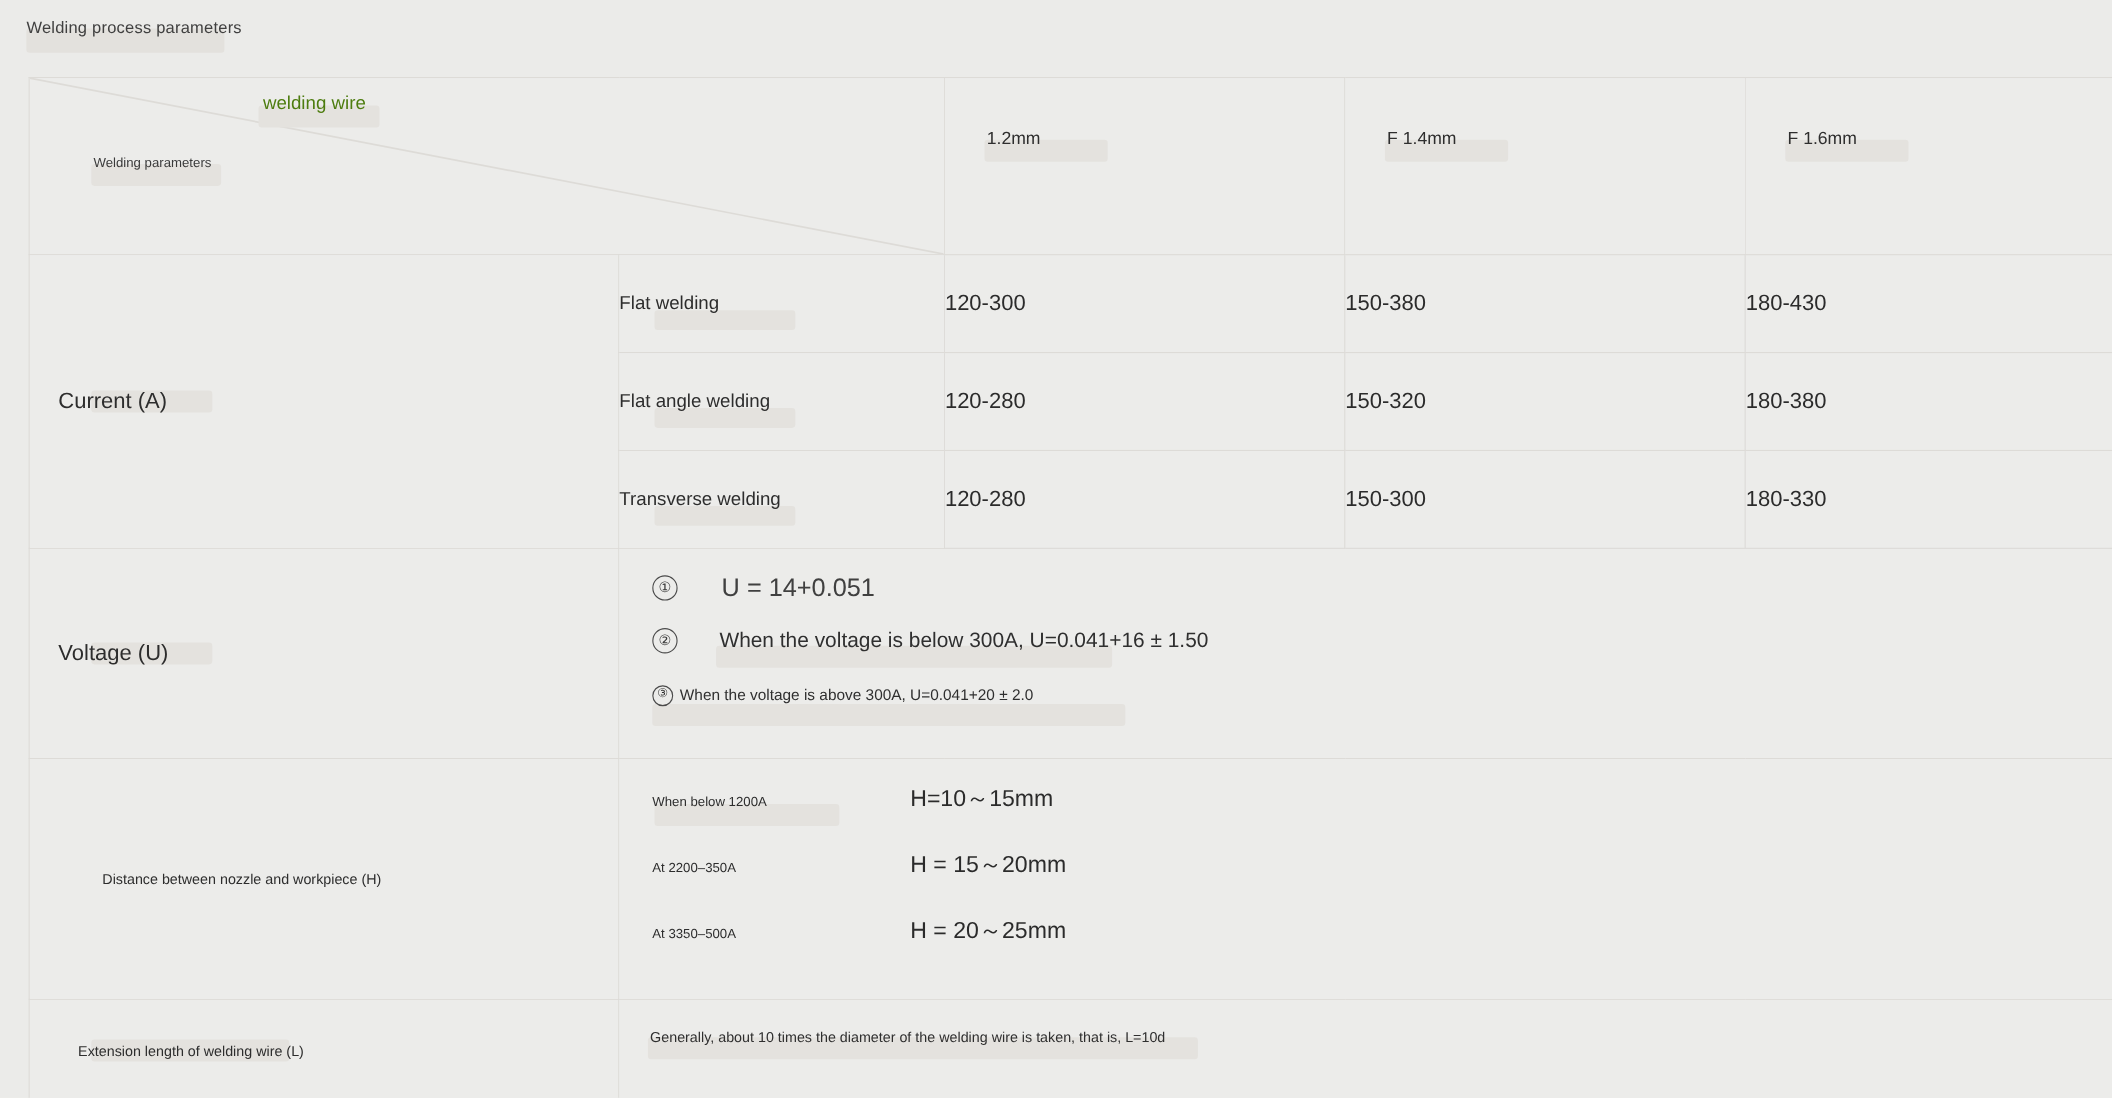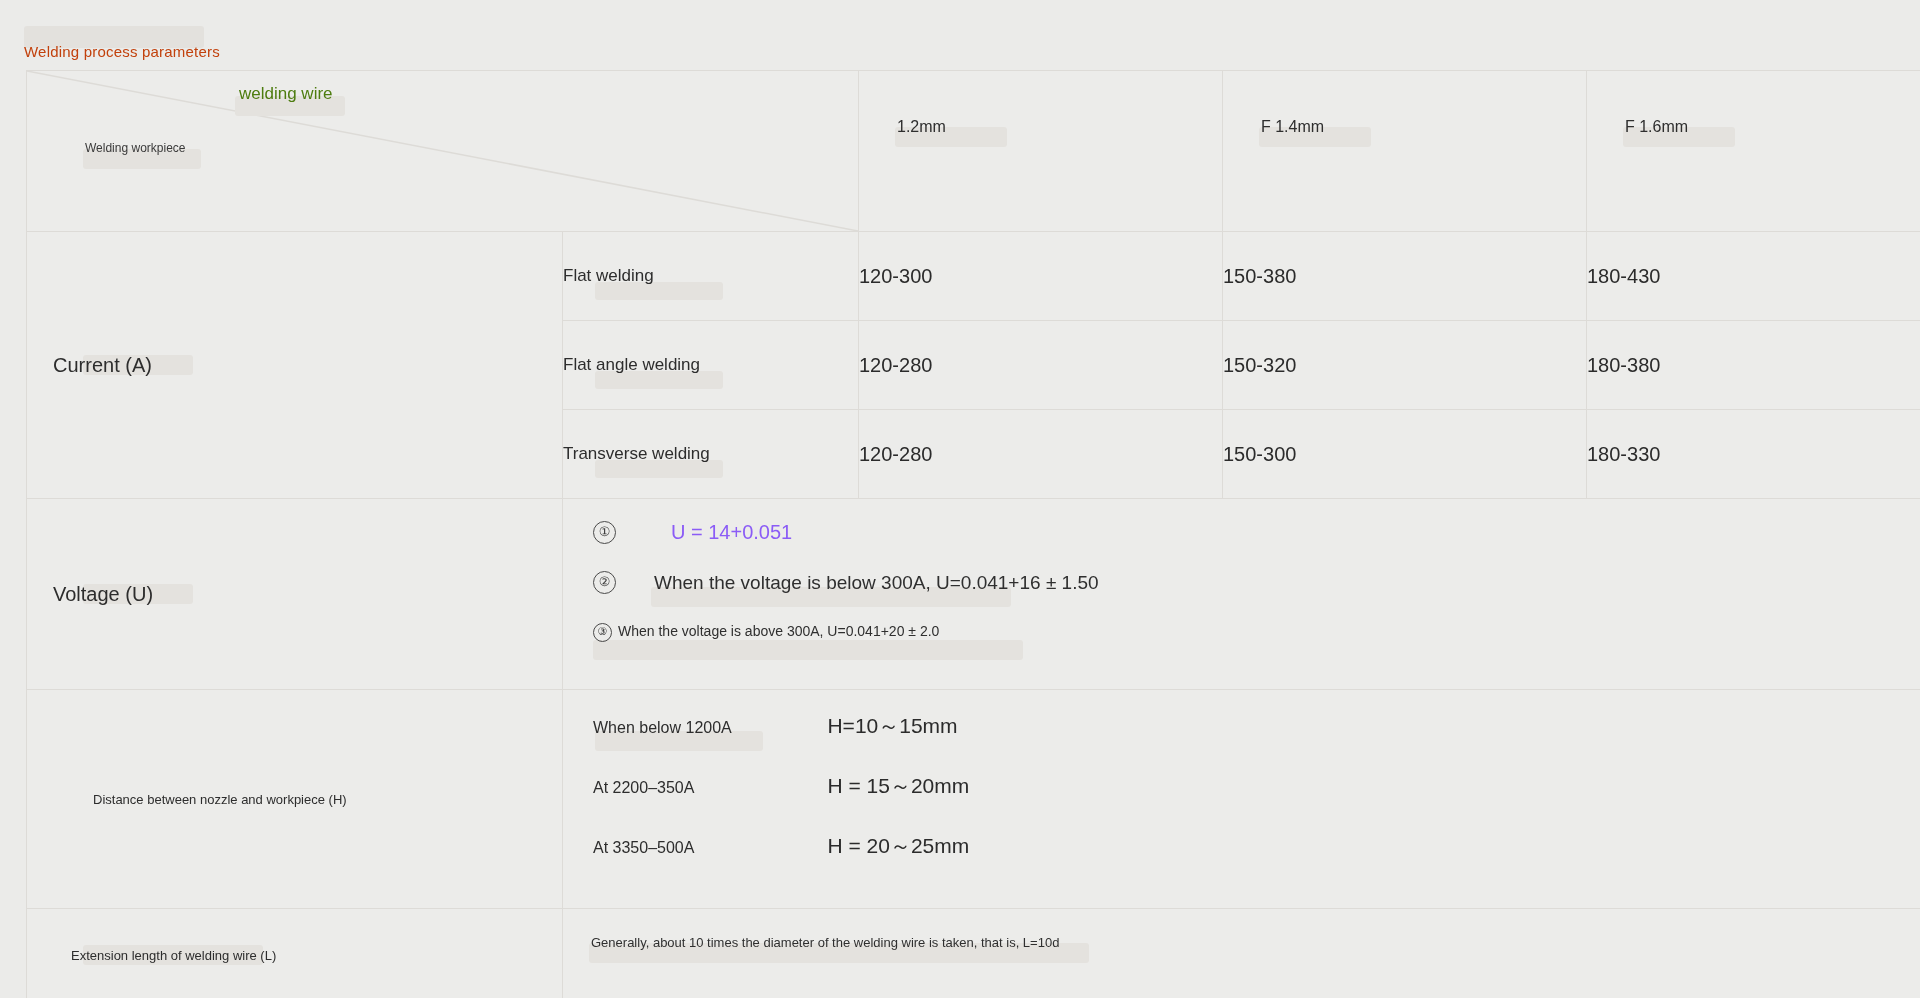--- a/index.html
+++ b/index.html
@@ -19,24 +19,23 @@
     height: 998px;
     background: #ebebe9;
   }
 
   
   .page-title {
     position: absolute;
     left: 24px;
     top: 17px;
     font-size: 15px;
-    color: #c2410c;
+    color: #404040;
     letter-spacing: .2px;
     z-index: 5;
-    margin-top: 26px;
   }
   .title-smudge {
     position: absolute;
     left: 24px;
     top: 26px;
     width: 180px;
     height: 22px;
     background: #e3e1dd;
     border-radius: 3px;
     z-index: 1;
@@ -203,21 +202,21 @@
     line-height: 19px;
     text-align: center;
     border: 1px solid #4a4a4a;
     border-radius: 50%;
     font-size: 13px;
     color: #3a3a3a;
     margin-right: 14px;
     flex: none;
   }
   .volt-1 { top: 22px; }
-  .volt-1 .eq { font-size: 20px; color: #8b5cf6; margin-left: 41px; }
+  .volt-1 .eq { font-size: 23px; color: #404040; margin-left: 26px; }
   .volt-2 { top: 72px; }
   .volt-2 .txt { font-size: 19px; color: #2f2f2f; margin-left: 24px; position: relative; z-index: 3; }
   .volt-2 .sm {
     position: absolute;
     left: 58px;
     top: 16px;
     width: 360px;
     height: 20px;
     background: #e4e2de;
     border-radius: 3px;
@@ -242,21 +241,21 @@
     z-index: 1;
   }
 
   
   .dist-cell {
     height: 218px;
     position: relative;
     padding: 0;
   }
   .dist-row { position: absolute; left: 30px; }
-  .dist-row .cond { font-size: 16px; color: #2d2d2d; position: relative; z-index: 3; display: inline-block; width: 230px; }
+  .dist-row .cond { font-size: 12px; color: #2d2d2d; position: relative; z-index: 3; display: inline-block; width: 230px; }
   .dist-row .val  { font-size: 21px; color: #2b2b2b; position: relative; z-index: 3; }
   .dist-row .sm {
     position: absolute;
     left: 2px;
     top: 19px;
     width: 168px;
     height: 20px;
     background: #e4e2de;
     border-radius: 3px;
     z-index: 1;
@@ -314,21 +313,21 @@
       <tr>
         <td class="hdr-cell" colspan="2">
           <div class="hdr-diag">
             <svg width="100%" height="160" viewBox="0 0 832 160" preserveAspectRatio="none">
               <line x1="0" y1="0" x2="832" y2="160" stroke="#dddbd7" stroke-width="1.5"></line>
             </svg>
           </div>
           <div class="smudge-wire"></div>
           <div class="hdr-label-wire">welding wire</div>
           <div class="smudge-param"></div>
-          <div class="hdr-label-param">Welding workpiece</div>
+          <div class="hdr-label-param">Welding parameters</div>
         </td>
         <td class="hdr-size">
           <span class="sm"></span>
           <span class="txt">1.2mm</span>
         </td>
         <td class="hdr-size">
           <span class="sm"></span>
           <span class="txt">F 1.4mm</span>
         </td>
         <td class="hdr-size">

